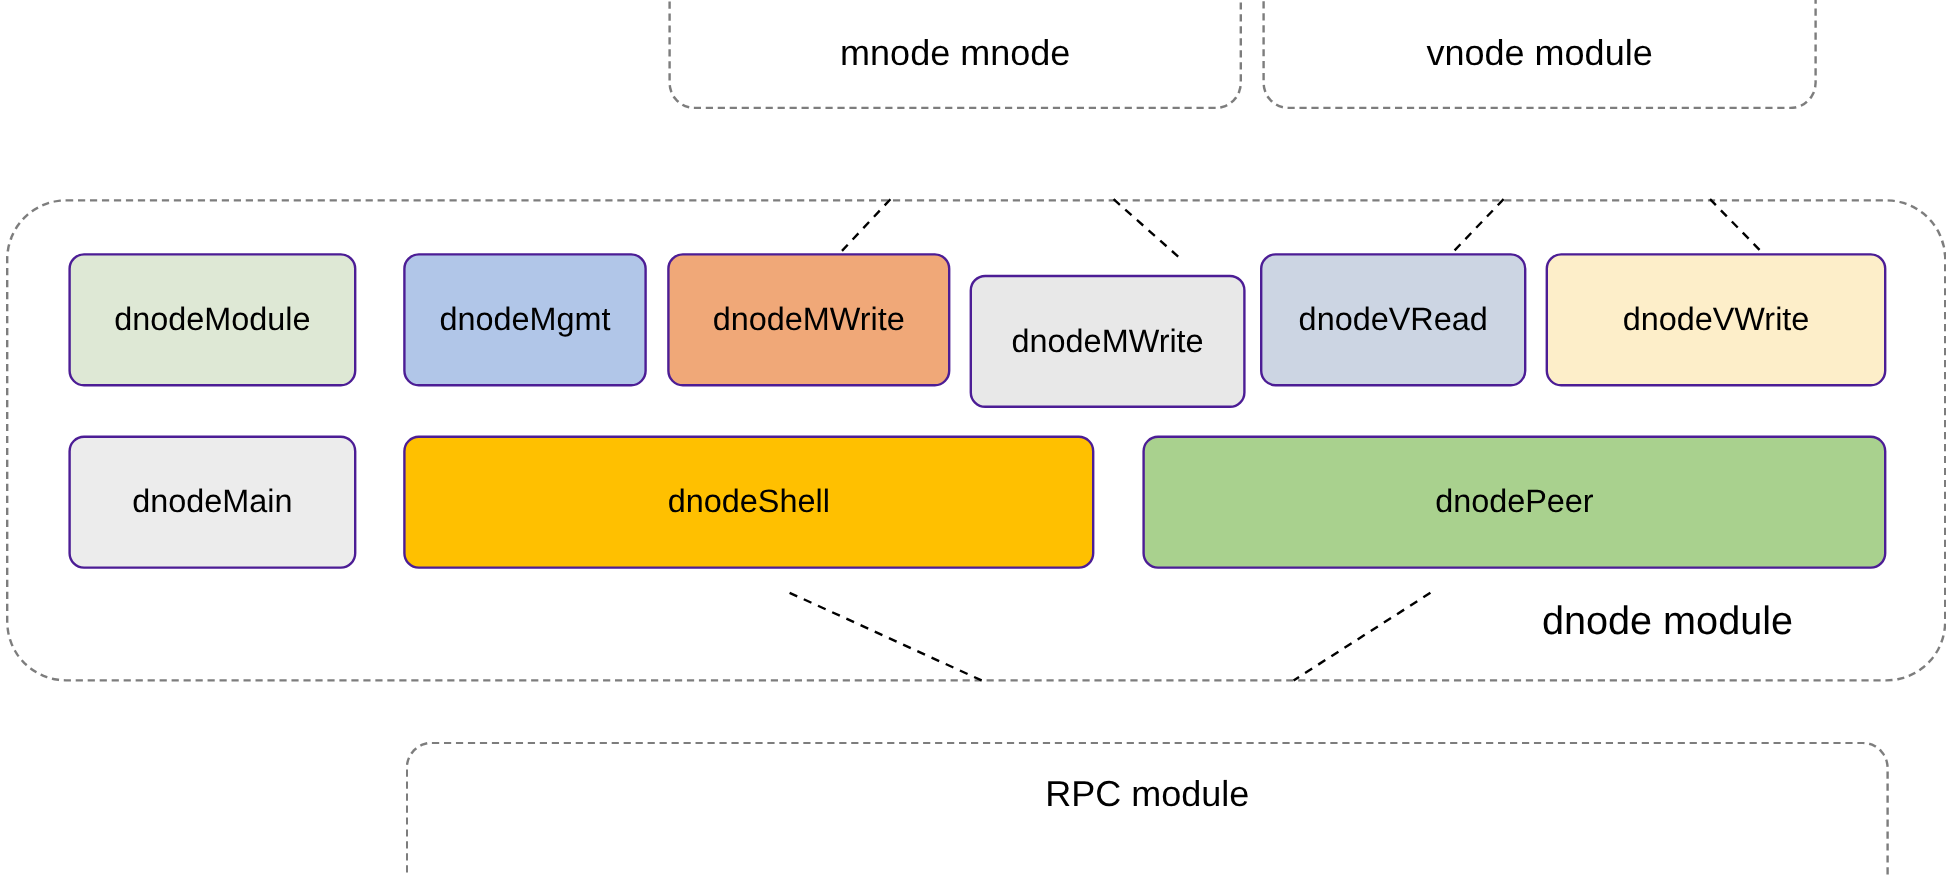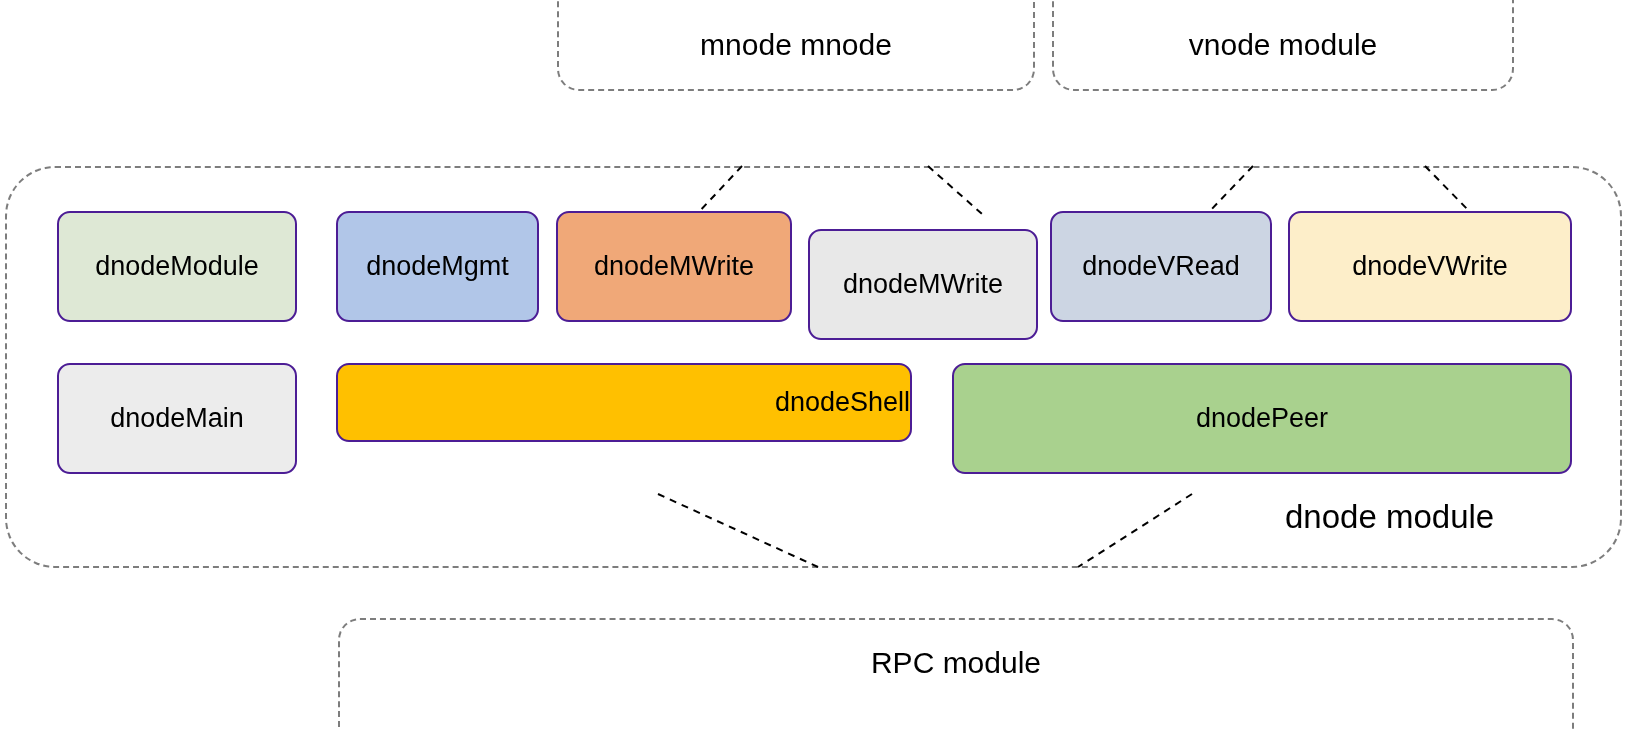--- a/index.html
+++ b/index.html
@@ -154,21 +154,21 @@
   </div>
 
   <div class="node-box" style="left:1288px; top:211px; width:284px; height:111px; background:#fdeec9;">
     <span>dnodeVWrite</span>
   </div>
 
   <div class="node-box" style="left:57px; top:363px; width:240px; height:111px; background:#ececec;">
     <span>dnodeMain</span>
   </div>
 
-  <div class="node-box" style="left:336px; top:363px; width:576px; height:79px; background:#ffc000;justify-content:flex-end;">
+  <div class="node-box" style="left:336px; top:363px; width:576px; height:111px; background:#ffc000;">
     <span>dnodeShell</span>
   </div>
 
   <div class="node-box" style="left:952px; top:363px; width:620px; height:111px; background:#a9d18e;">
     <span>dnodePeer</span>
   </div>
 
 </div>
 
 </body></html>

